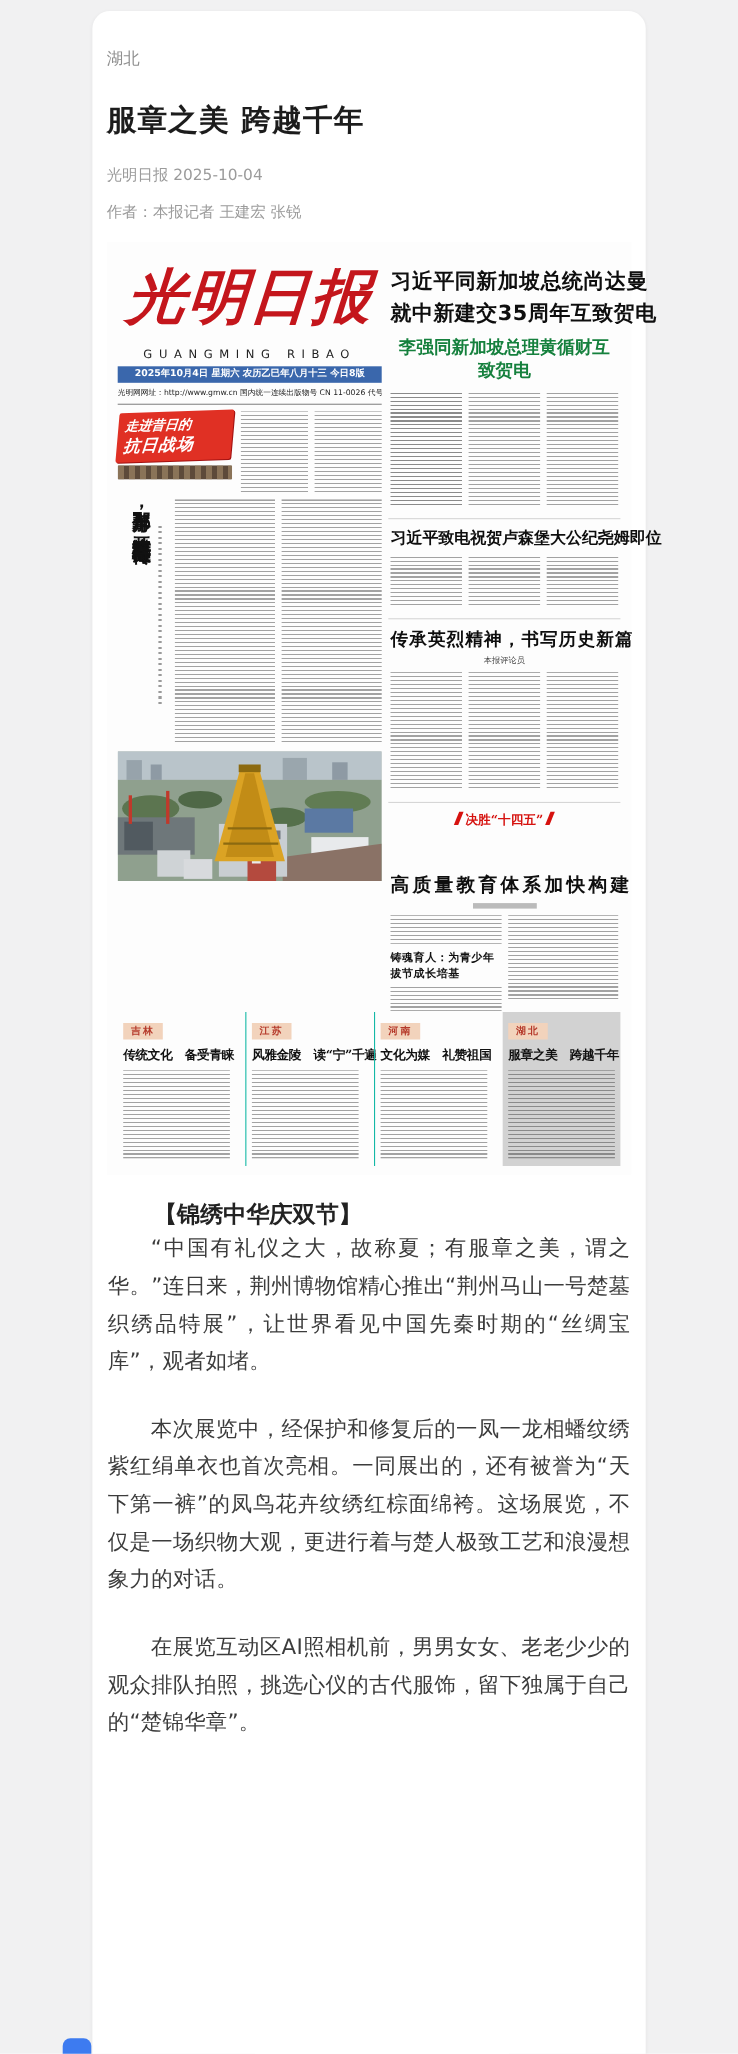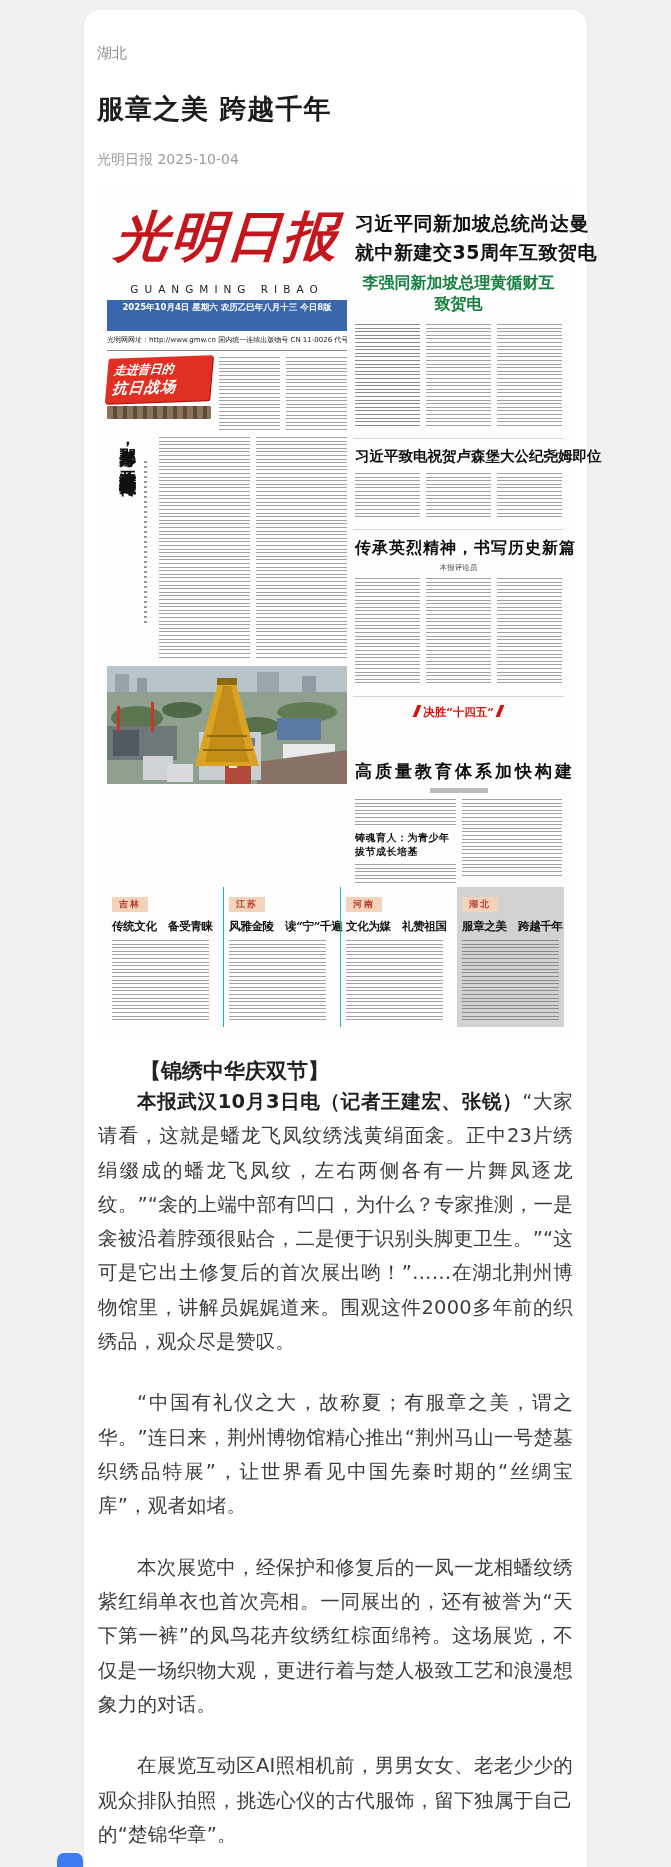--- a/index.html
+++ b/index.html
@@ -26,21 +26,21 @@
   .pcol-r{flex:1;min-width:0;}
 
   .masthead{height:88px;display:flex;align-items:center;justify-content:center;}
   .masthead-name{
     font-family:"DejaVu Serif","Liberation Serif",serif;
     font-size:54px;font-weight:bold;font-style:italic;color:#c4161c;
     transform:skewX(-4deg);letter-spacing:2px;white-space:nowrap;
   }
   .masthead-pinyin{text-align:center;font-size:10.5px;color:#222;letter-spacing:6px;margin:2px 0 5px;}
   .datebar{background:#3a67ac;color:#fff;font-size:8.5px;font-weight:bold;
-    text-align:center;line-height:15px;height:31px;white-space:nowrap;overflow:hidden;}
+    text-align:center;line-height:15px;height:15px;white-space:nowrap;overflow:hidden;}
   .infoline{font-size:7px;color:#222;text-align:center;margin-top:4px;white-space:nowrap;overflow:hidden;}
   .mast-rule{border-top:1px solid #888;margin:5px 0 6px;}
 
   .tx{background-image:repeating-linear-gradient(to bottom,#a2a2a2 0,#a2a2a2 1px,transparent 1px,transparent 3.6px);}
   .tx.dk{background-image:repeating-linear-gradient(to bottom,#8a8a8a 0,#8a8a8a 1px,transparent 1px,transparent 3.6px);}
   .cols{display:flex;gap:6px;}
   .cols>div{flex:1;}
 
   .badge-row{display:flex;gap:8px;height:76px;}
   .badge-wrap{width:104px;flex:none;}
@@ -110,20 +110,21 @@
   .float-btn{position:absolute;left:57px;top:1853px;width:26px;height:26px;border-radius:7px;background:#3d7bf0;}
 </style>
 </head>
 <body>
 
 <div class="card">
 
   <div class="category">湖北</div>
   <div class="title">服章之美 跨越千年</div>
   <div class="source">光明日报 2025-10-04</div>
+  <div class="author">作者：本报记者 王建宏 张锐</div>
 
   <div class="paper">
     <div class="paper-body">
 
       <div class="pcol-l">
         <div class="masthead">
           <span class="masthead-name">光明日报</span>
         </div>
         <div class="masthead-pinyin">GUANGMING RIBAO</div>
         <div class="datebar">2025年10月4日  星期六  农历乙巳年八月十三  今日8版</div>
@@ -259,21 +260,20 @@
       <div class="bcol hl">
         <span class="region-chip">湖北</span>
         <div class="bcol-title">服章之美　跨越千年</div>
         <div class="bcol-body tx dk"></div>
       </div>
     </div>
   </div>
 
   <div class="article">
     <div class="section-tag">【锦绣中华庆双节】</div>
-    <p><b>本报武汉10月3日电（记者王建宏、张锐）</b><span>“大家请看，这就是蟠龙飞凤纹绣浅黄绢面衾。正中23片绣绢缀成的蟠龙飞凤纹，左右两侧各有一片舞凤逐龙纹。”“衾的上端中部有凹口，为什么？专家推测，一是衾被沿着脖颈很贴合，二是便于识别头脚更卫生。”“这可是它出土修复后的首次展出哟！”……在湖北荆州博物馆里，讲解员娓娓道来。围观这件2000多年前的织绣品，观众尽是赞叹。</span></p>
     <p>“中国有礼仪之大，故称夏；有服章之美，谓之华。”连日来，荆州博物馆精心推出“荆州马山一号楚墓织绣品特展”，让世界看见中国先秦时期的“丝绸宝库”，观者如堵。</p>
     <p>本次展览中，经保护和修复后的一凤一龙相蟠纹绣紫红绢单衣也首次亮相。一同展出的，还有被誉为“天下第一裤”的凤鸟花卉纹绣红棕面绵袴。这场展览，不仅是一场织物大观，更进行着与楚人极致工艺和浪漫想象力的对话。</p>
     <p>在展览互动区AI照相机前，男男女女、老老少少的观众排队拍照，挑选心仪的古代服饰，留下独属于自己的“楚锦华章”。</p>
 
   </div>
 
 </div>
 
 <div class="float-btn"></div>
 

